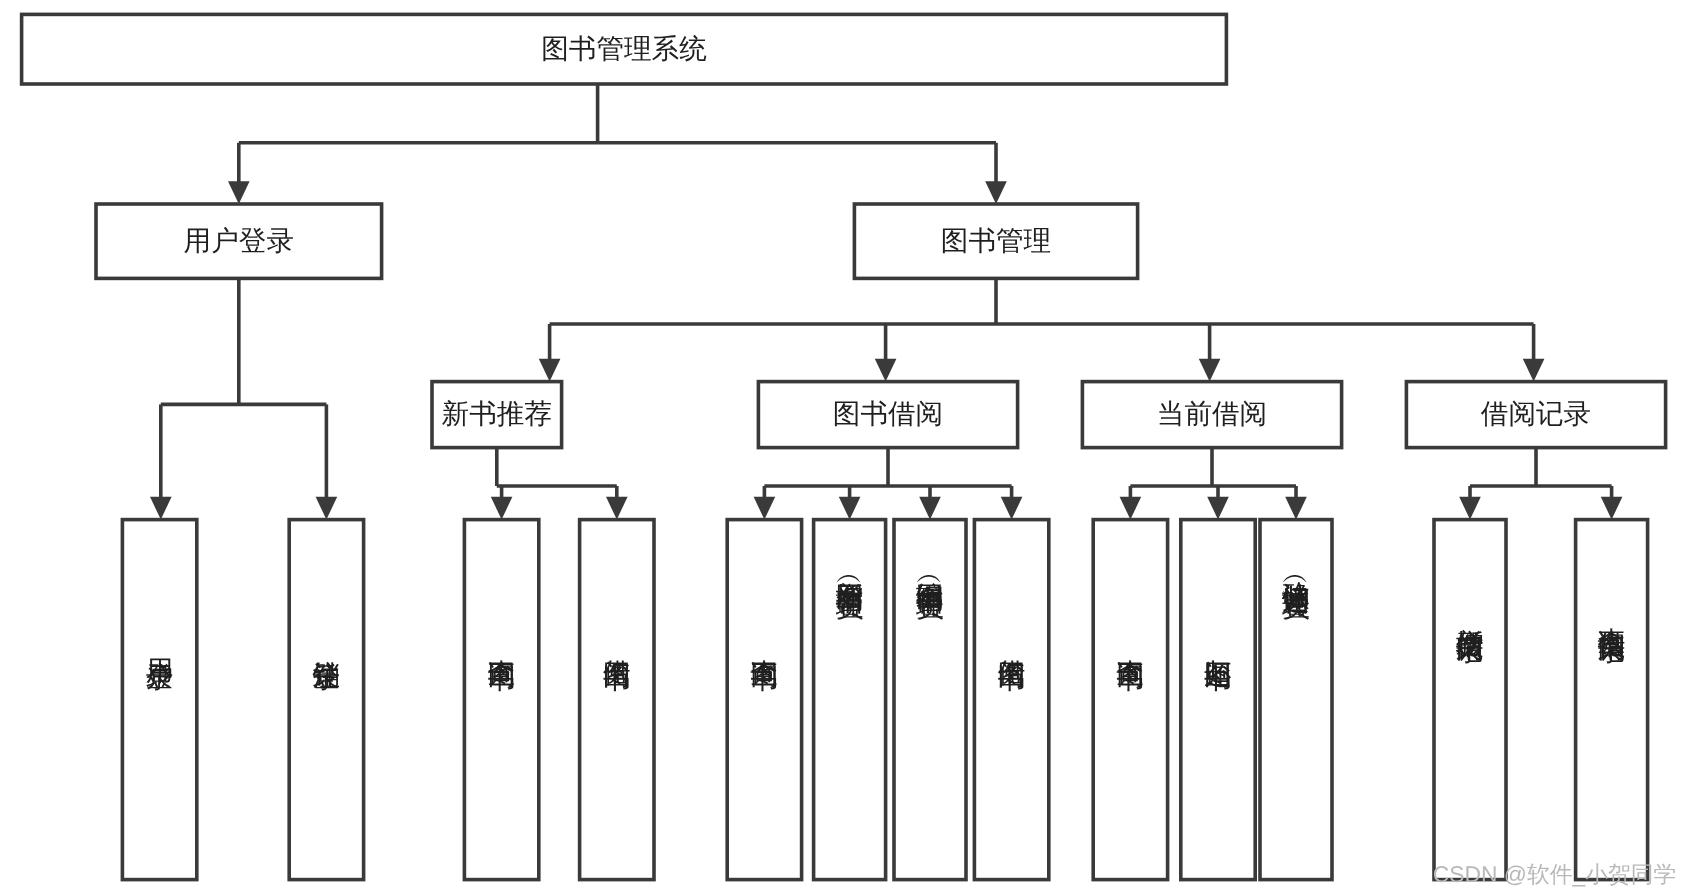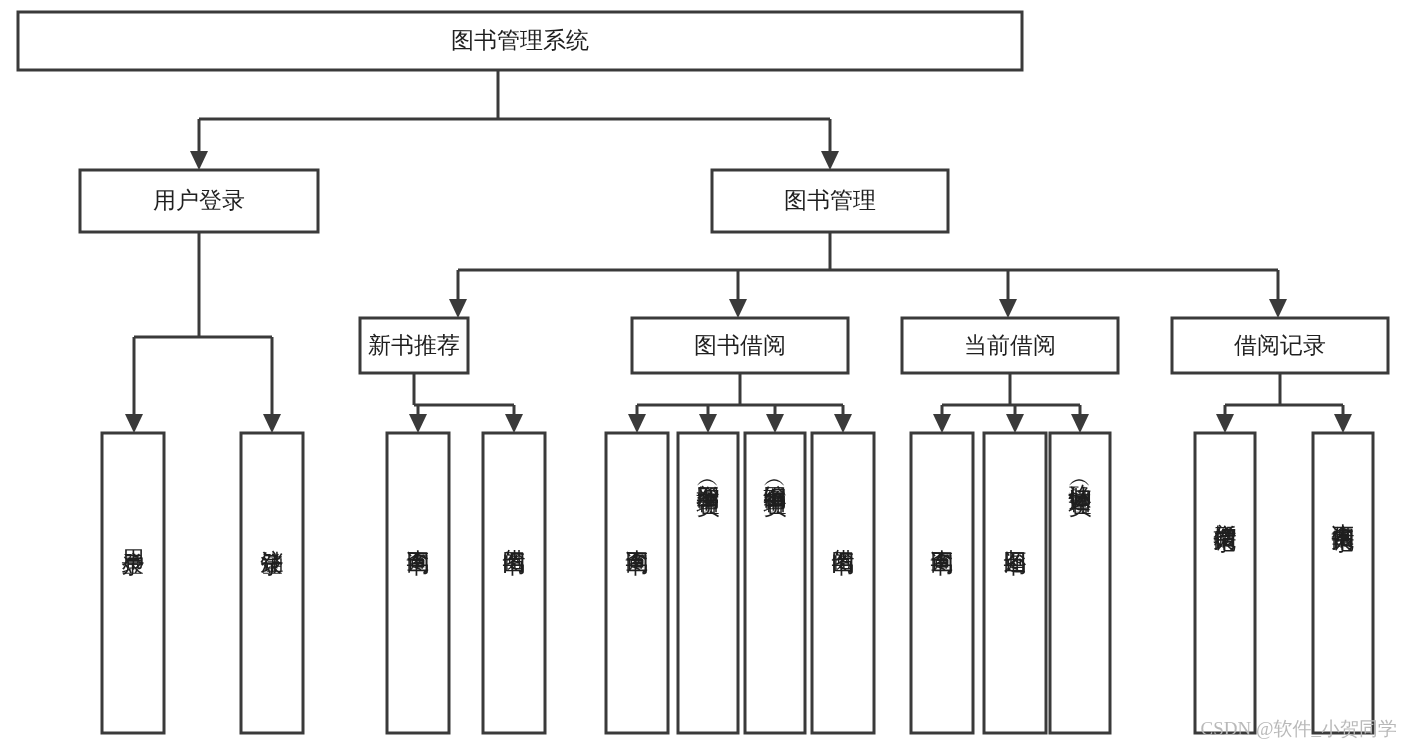--- a/index.html
+++ b/index.html
@@ -54,21 +54,21 @@
     font-size: 23px;
     line-height: 1.08;
     letter-spacing: 1.5px;
     color: #1f1f1f;
     white-space: nowrap;
   }
   .watermark {
     position: absolute;
     right: 8px;
     bottom: 5px;
-    font-family: Liberation Serif, serif;
+    font-family: Liberation Sans, sans-serif;
     font-size: 19px;
     color: #b9b9b9;
     white-space: nowrap;
   }
 </style>
 </head>
 <body>
 
 <svg id="diagram" viewBox="0 0 1405 747">
   <g id="connectors-layer">

